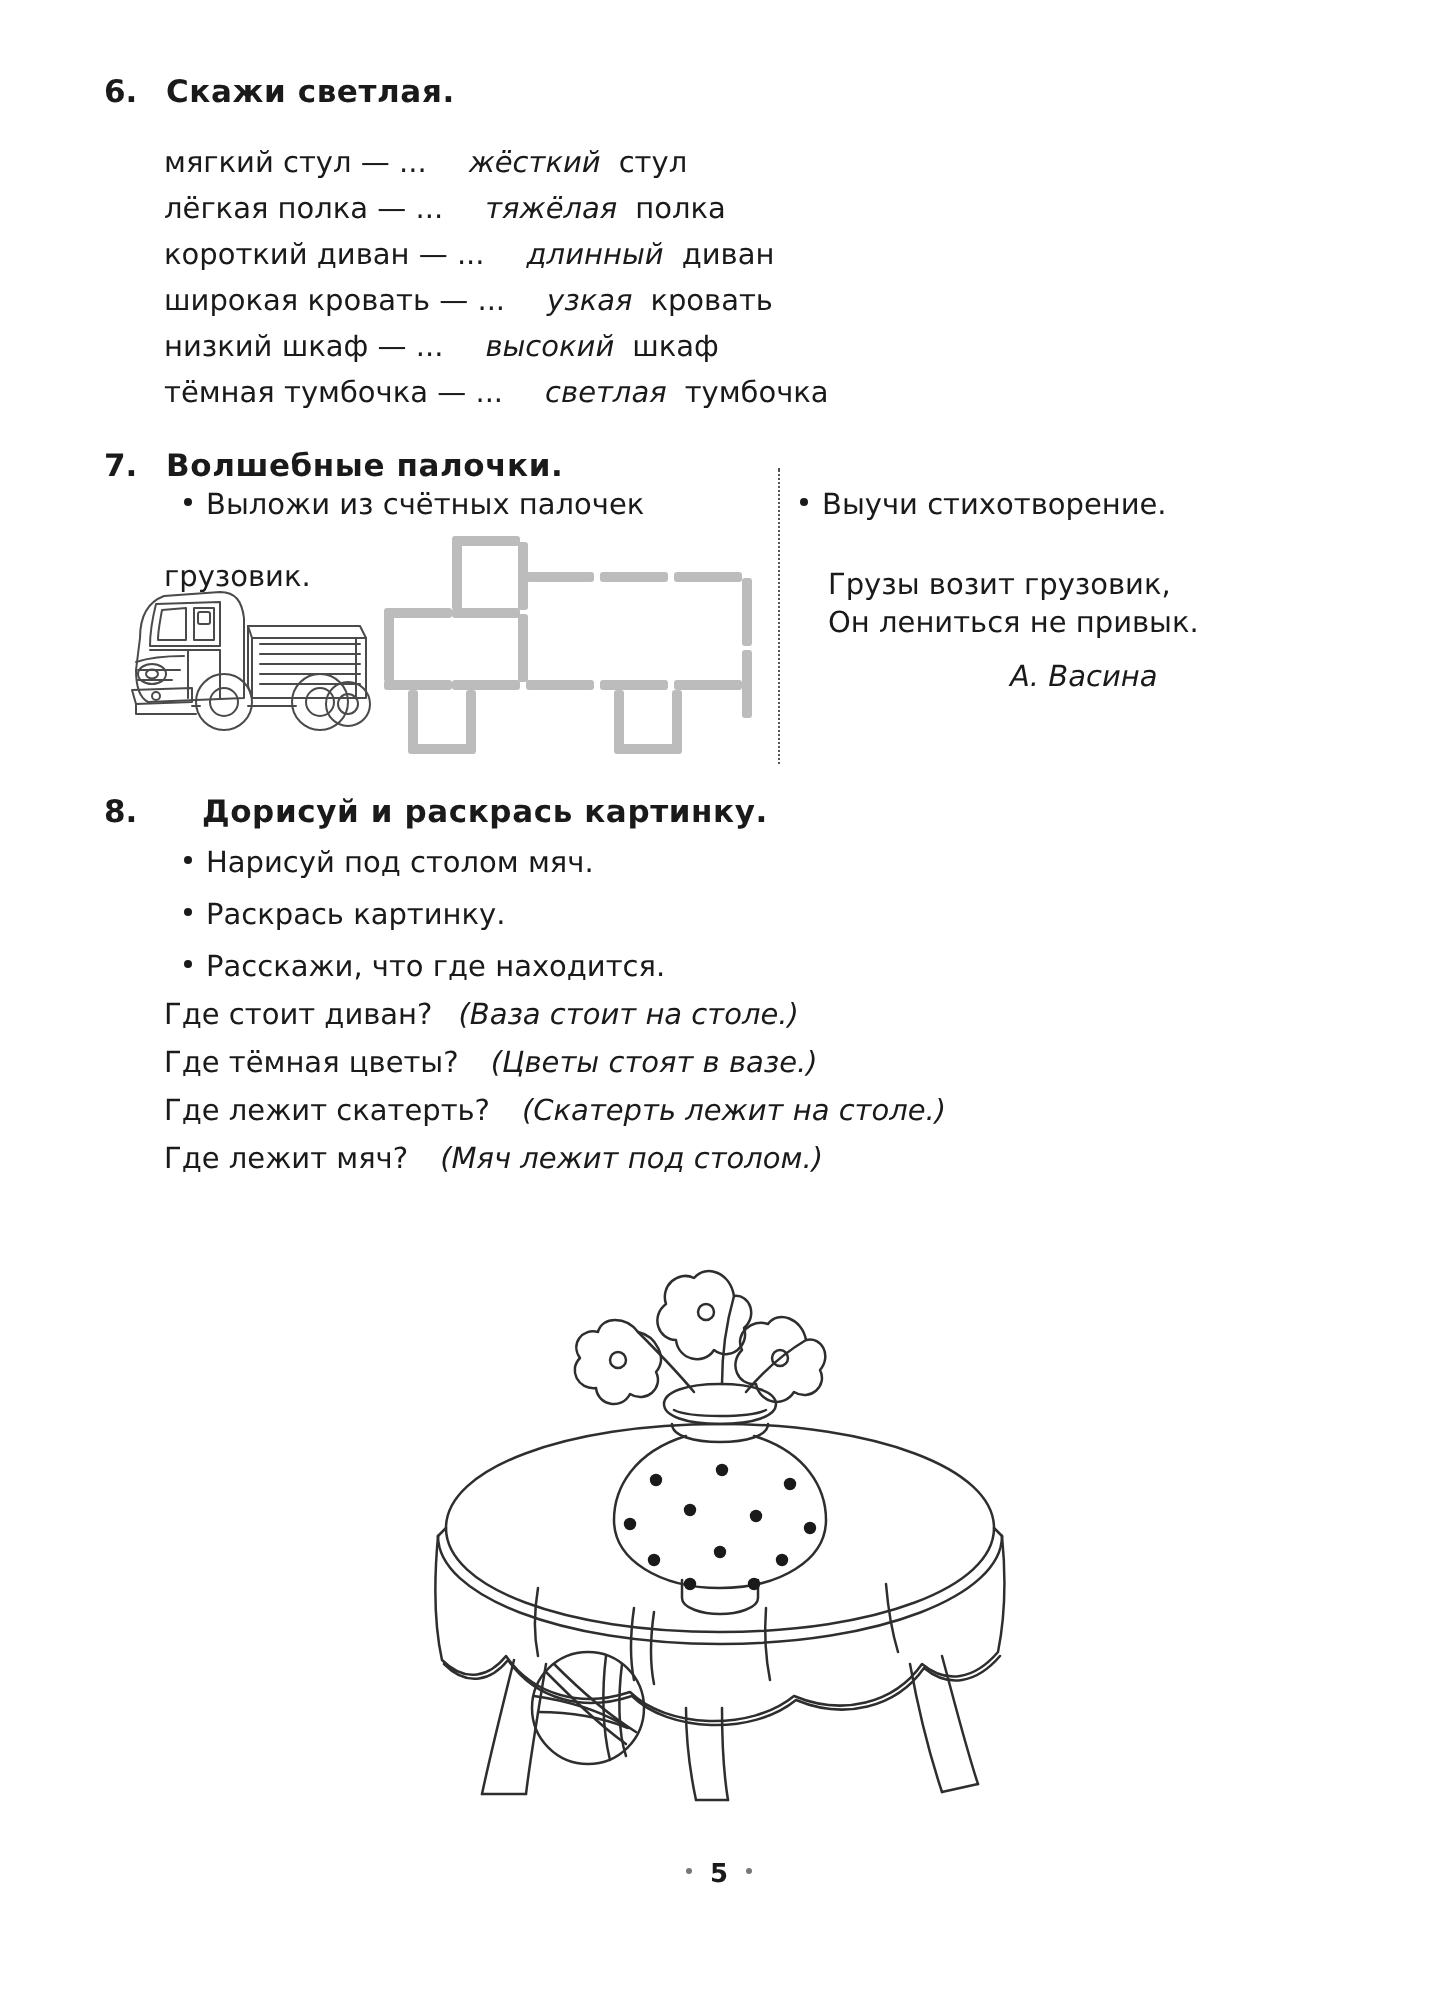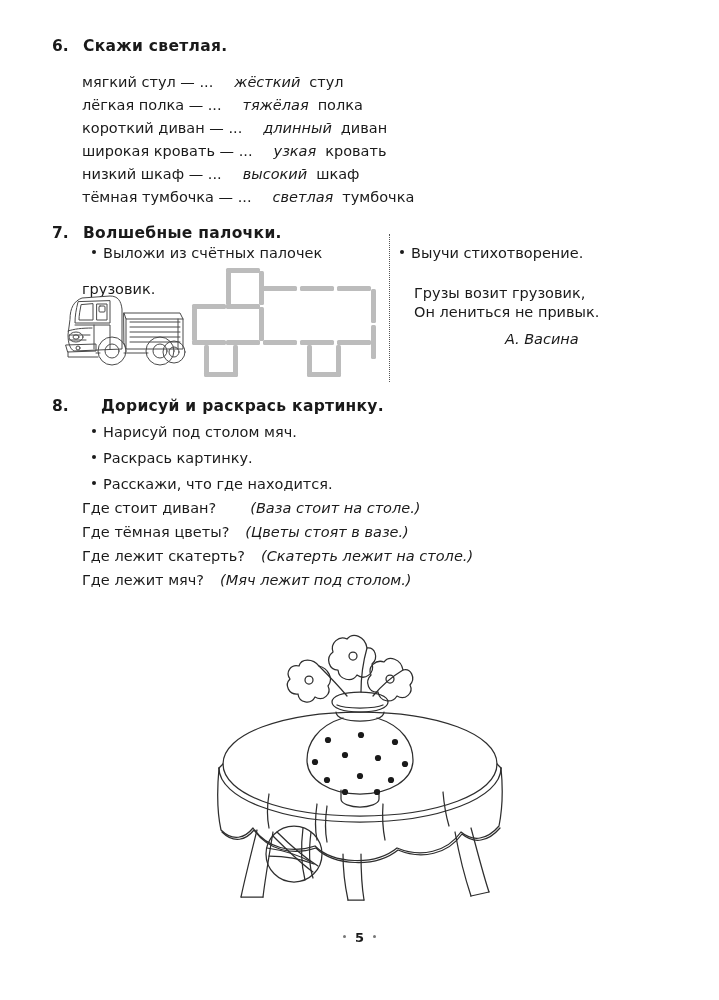--- a/index.html
+++ b/index.html
@@ -242,21 +242,21 @@
       <span class="bullet-dot"></span><span>Нарисуй  под  столом  мяч.</span>
     </div>
     <div class="line" style="left:92px; top:450px;">
       <span class="bullet-dot"></span><span>Раскрась  картинку.</span>
     </div>
     <div class="line" style="left:92px; top:476px;">
       <span class="bullet-dot"></span><span>Расскажи,  что  где  находится.</span>
     </div>
 
     <div class="line" style="left:82px; top:500px;">
-      <span class="w">Где  стоит  диван?</span><span class="w it" style="margin-left:25px;">(Ваза  стоит  на  столе.)</span>
+      <span class="w">Где  стоит  диван?</span><span class="w it" style="margin-left:4px;">(Ваза  стоит  на  столе.)</span>
     </div>
     <div class="line" style="left:82px; top:524px;">
       <span class="w">Где  тёмная  цветы?</span><span class="w it" style="margin-left:7px;">(Цветы  стоят  в  вазе.)</span>
     </div>
     <div class="line" style="left:82px; top:548px;">
       <span class="w">Где  лежит  скатерть?</span><span class="w it" style="margin-left:7px;">(Скатерть  лежит  на  столе.)</span>
     </div>
     <div class="line" style="left:82px; top:572px;">
       <span class="w">Где  лежит  мяч?</span><span class="w it" style="margin-left:7px;">(Мяч  лежит  под  столом.)</span>
     </div>

